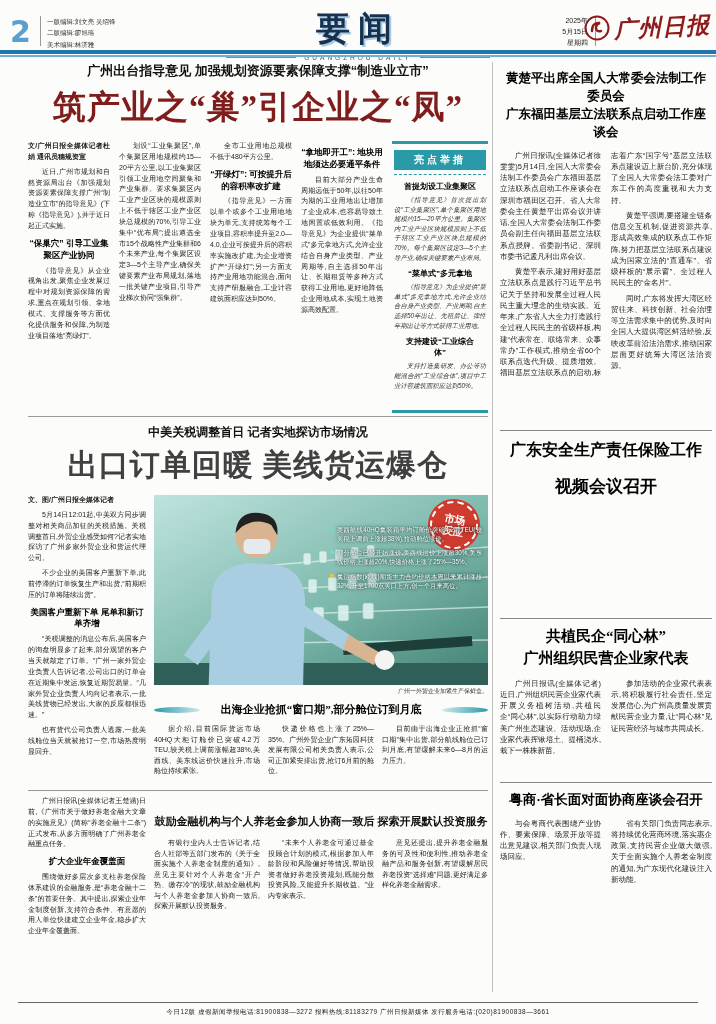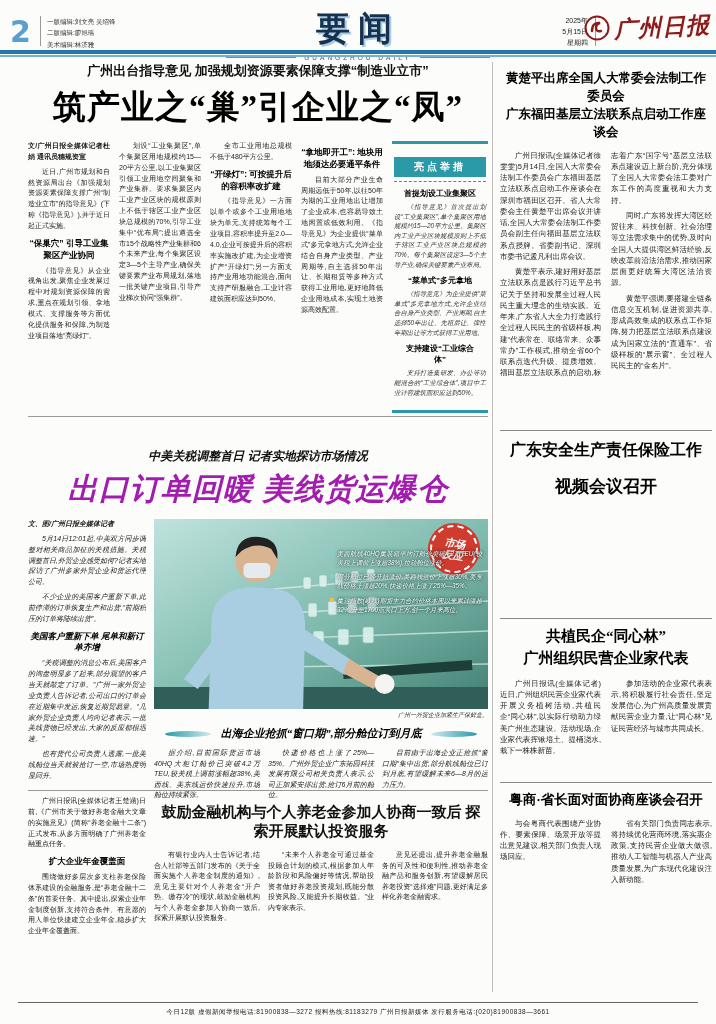--- a/index.html
+++ b/index.html
@@ -23,60 +23,60 @@
   .hdr-rule{position:absolute;top:50px;left:0;right:0;height:7px;background:linear-gradient(to bottom,#2176ae 0 4px,#ffffff 4px 5px,#6fb0d6 5px 7px);}
 
   
   .ncol p,.body2 p,.pcol p{font-size:7px;line-height:1.55;text-align:justify;margin:0 0 4px;text-indent:2em;color:#1c1c1c;}
   .byline{font-size:7px;font-weight:bold;margin:0 0 4px;color:#222;text-indent:0 !important;}
   h4.insub{font-size:8.5px;text-align:center;margin:6px 0 4px;font-weight:bold;color:#000;line-height:1.4;}
 
   
   .lead{position:absolute;left:28px;top:62px;width:460px;}
   .lead-kicker{text-align:center;font-size:13px;font-weight:bold;color:#111;}
-  .lead-headline{text-align:center;font-size:33px;font-weight:bold;letter-spacing:1px;margin-top:5px;color:#000000;}
+  .lead-headline{text-align:center;font-size:33px;font-weight:bold;letter-spacing:1px;margin-top:5px;color:#7f1d1d;}
   .lead-body{display:flex;gap:9px;margin-top:11px;height:272px;overflow:hidden;}
   .ncol{flex:1;overflow:hidden;}
-  .hl-box{flex:none;width:92px;border-top:3px solid #2b9aa8;border-bottom:3px solid #2b9aa8;padding:8px 2px;overflow:hidden;}
+  .hl-box{flex:none;width:92px;border-top:3px solid #2b9aa8;border-bottom:3px solid #2b9aa8;padding:1px 2px;overflow:hidden;}
   .hl-title{background:#2b9aa8;color:#fff;font-weight:bold;font-size:10px;letter-spacing:3px;text-align:center;padding:3px 0;margin:5px 0 0;}
   .hl-dash{border:none;border-top:1px dashed #2b9aa8;margin:4px 0;}
   .hl-h{font-size:8px;font-weight:bold;text-align:center;margin:6px 8px 3px;color:#000;}
   .hl-p{font-size:6.4px;font-style:italic;line-height:1.5;text-align:justify;color:#333;margin:0 0 4px;text-indent:2em;}
 
   .hr-left{position:absolute;left:28px;width:460px;border-top:1px solid #999;}
 
   
-  .trade{position:absolute;left:28px;top:448px;width:460px;font-style:italic;}
+  .trade{position:absolute;left:28px;top:424px;width:460px;}
   .trade-kicker{text-align:center;font-size:12px;font-weight:bold;color:#111;}
-  .trade-headline{text-align:center;font-size:30px;font-weight:bold;letter-spacing:1px;margin-top:4px;color:#a21caf;}
+  .trade-headline{text-align:center;font-size:30px;font-weight:bold;letter-spacing:1px;margin-top:4px;color:#404040;}
   .trade-flex{display:flex;gap:8px;margin-top:9px;height:306px;}
   .trade-left{flex:none;width:118px;overflow:hidden;}
   .trade-left p{font-size:7px;line-height:1.55;text-align:justify;margin:0 0 4px;text-indent:2em;}
   .trade-right{flex:1;min-width:0;}
   .photo{position:relative;height:190px;overflow:hidden;background:#5e9e94;}
   .badge{position:absolute;top:6px;right:10px;width:44px;height:44px;border-radius:50%;background:#cf3b2e;border:2px dashed #fff;box-shadow:0 0 0 2px #cf3b2e;display:flex;flex-direction:column;align-items:center;justify-content:center;color:#fff;font-weight:bold;font-size:10.5px;line-height:1.15;transform:rotate(10deg);}
   .photo-stats{position:absolute;top:30px;right:2px;width:152px;margin:0;padding:0 4px;list-style:none;}
   .photo-stats li{font-size:6.3px;line-height:1.45;color:#fff;text-shadow:0 0 2px rgba(0,40,40,.9),0 0 4px rgba(0,40,40,.7);margin-bottom:5px;text-align:justify;padding-left:7px;position:relative;}
   .photo-stats li::before{content:"";position:absolute;left:0;top:2px;width:4px;height:4px;background:#7fd4c8;}
   .photo-stats li.amber::before{background:#f0c040;}
   .credit{text-align:right;font-size:6px;color:#333;margin-top:2px;}
-  .subrow{display:flex;align-items:center;justify-content:center;gap:10px;margin-top:6px;}
+  .subrow{display:flex;align-items:center;justify-content:space-between;gap:10px;margin-top:6px;}
   .swoosh{width:46px;height:6px;border-radius:50%;background:linear-gradient(90deg,#2b9aa8,#cfe9ec);}
   .swoosh.r{background:linear-gradient(270deg,#2b9aa8,#cfe9ec);}
   .sub2{font-size:11px;font-weight:bold;color:#000;}
   .trade-cols{column-count:3;column-gap:8px;margin-top:7px;height:74px;overflow:hidden;}
   .trade-cols p{font-size:7px;line-height:1.5;text-align:justify;margin:0 0 3px;text-indent:2em;}
 
   
   .pension{position:absolute;left:28px;top:796px;width:460px;display:flex;gap:8px;height:196px;}
   .pension-left{flex:none;width:118px;overflow:hidden;}
   .pension-left p{font-size:7px;line-height:1.55;text-align:justify;margin:0 0 4px;text-indent:2em;}
   .pension-main{flex:1;min-width:0;}
   .pension-headline{text-align:center;font-size:26px;font-weight:bold;letter-spacing:1px;margin-top:6px;color:#000;}
-  .pension-sub{text-align:center;font-size:15px;font-weight:bold;margin-top:7px;color:#111;}
+  .pension-sub{text-align:center;font-size:11px;font-weight:bold;margin-top:18px;color:#111;}
   .pension-cols{column-count:3;column-gap:8px;margin-top:9px;height:112px;overflow:hidden;}
   .pension-cols p{font-size:7px;line-height:1.5;text-align:justify;margin:0 0 3px;text-indent:2em;}
 
   
   .vrule{position:absolute;left:492px;top:62px;height:930px;border-left:1px solid #bfbfbf;}
   .rstory{position:absolute;left:500px;width:212px;}
   .rhead{text-align:center;font-weight:bold;color:#000;line-height:1.45;}
   .rh-s1{font-size:12.5px;}
   .rh-s2a{font-size:16px;}.rh-s2b{font-size:17px;margin-top:14px;}
   .rh-s3{font-size:15px;}
@@ -259,22 +259,22 @@
   </div>
 
   <div class="vrule"></div>
 
   <div class="rstory" style="top:62px;margin-top:7px;">
     <div class="rhead rh-s1 serif">黄楚平出席全国人大常委会法制工作委员会</div>
     <div class="rhead rh-s1 serif">广东福田基层立法联系点启动工作座谈会</div>
     <div class="body2" style="height:316px;">
       <p>广州日报讯(全媒体记者徐雯雯)5月14日,全国人大常委会法制工作委员会广东福田基层立法联系点启动工作座谈会在深圳市福田区召开。省人大常委会主任黄楚平出席会议并讲话,全国人大常委会法制工作委员会副主任向福田基层立法联系点授牌。省委副书记、深圳市委书记孟凡利出席会议。</p>
       <p>黄楚平表示,建好用好基层立法联系点是践行习近平总书记关于坚持和发展全过程人民民主重大理念的生动实践。近年来,广东省人大全力打造践行全过程人民民主的省级样板,构建“代表常在、联络常来、众事常办”工作模式,推动全省60个联系点迭代升级、提质增效。福田基层立法联系点的启动,标志着广东“国字号”基层立法联系点建设迈上新台阶,充分体现了全国人大常委会法工委对广东工作的高度重视和大力支持。</p>
+      <p>黄楚平强调,要搭建全链条信息交互机制,促进资源共享,形成高效集成的联系点工作矩阵,努力把基层立法联系点建设成为国家立法的“直通车”、省级样板的“展示窗”、全过程人民民主的“金名片”。</p>
       <p>同时,广东将发挥大湾区经贸往来、科技创新、社会治理等立法需求集中的优势,及时向全国人大提供湾区鲜活经验,反映改革前沿法治需求,推动国家层面更好统筹大湾区法治资源。</p>
-      <p>黄楚平强调,要搭建全链条信息交互机制,促进资源共享,形成高效集成的联系点工作矩阵,努力把基层立法联系点建设成为国家立法的“直通车”、省级样板的“展示窗”、全过程人民民主的“金名片”。</p>
     </div>
   </div>
   <div class="hr-right" style="top:430px;"></div>
 
   <div class="rstory" style="top:438px;">
     <div class="rhead rh-s2a serif">广东安全生产责任保险工作</div>
     <div class="rhead rh-s2b serif">视频会议召开</div>
   </div>
   <div class="hr-right" style="top:618px;"></div>
 
@@ -285,19 +285,19 @@
       <p>广州日报讯(全媒体记者)近日,广州组织民营企业家代表开展义务植树活动,共植民企“同心林”,以实际行动助力绿美广州生态建设。活动现场,企业家代表挥锹培土、提桶浇水,栽下一株株新苗。</p>
       <p>参加活动的企业家代表表示,将积极履行社会责任,坚定发展信心,为广州高质量发展贡献民营企业力量,让“同心林”见证民营经济与城市共同成长。</p>
     </div>
   </div>
   <div class="hr-right" style="top:782px;"></div>
 
   <div class="rstory" style="top:790px;">
     <div class="rhead rh-s4 serif">粤商·省长面对面协商座谈会召开</div>
     <div class="body2" style="height:176px;">
       <p>与会粤商代表围绕产业协作、要素保障、场景开放等提出意见建议,相关部门负责人现场回应。</p>
-      <p>省有关部门负责同志表示,将持续优化营商环境,落实惠企政策,支持民营企业做大做强,推动人工智能与机器人产业高质量发展,为广东现代化建设注入新动能。</p>
+      <p>省有关部门负责同志表示,将持续优化营商环境,落实惠企政策,支持民营企业做大做强,关于全面实施个人养老金制度的通知,为广东现代化建设注入新动能。</p>
     </div>
   </div>
 
   <div class="footer">今日12版    虚假新闻举报电话:81900838—3272    报料热线:81183279    广州日报新媒体    发行服务电话:(020)81900838—3661</div>
 
 </div>
 
 </body></html>

